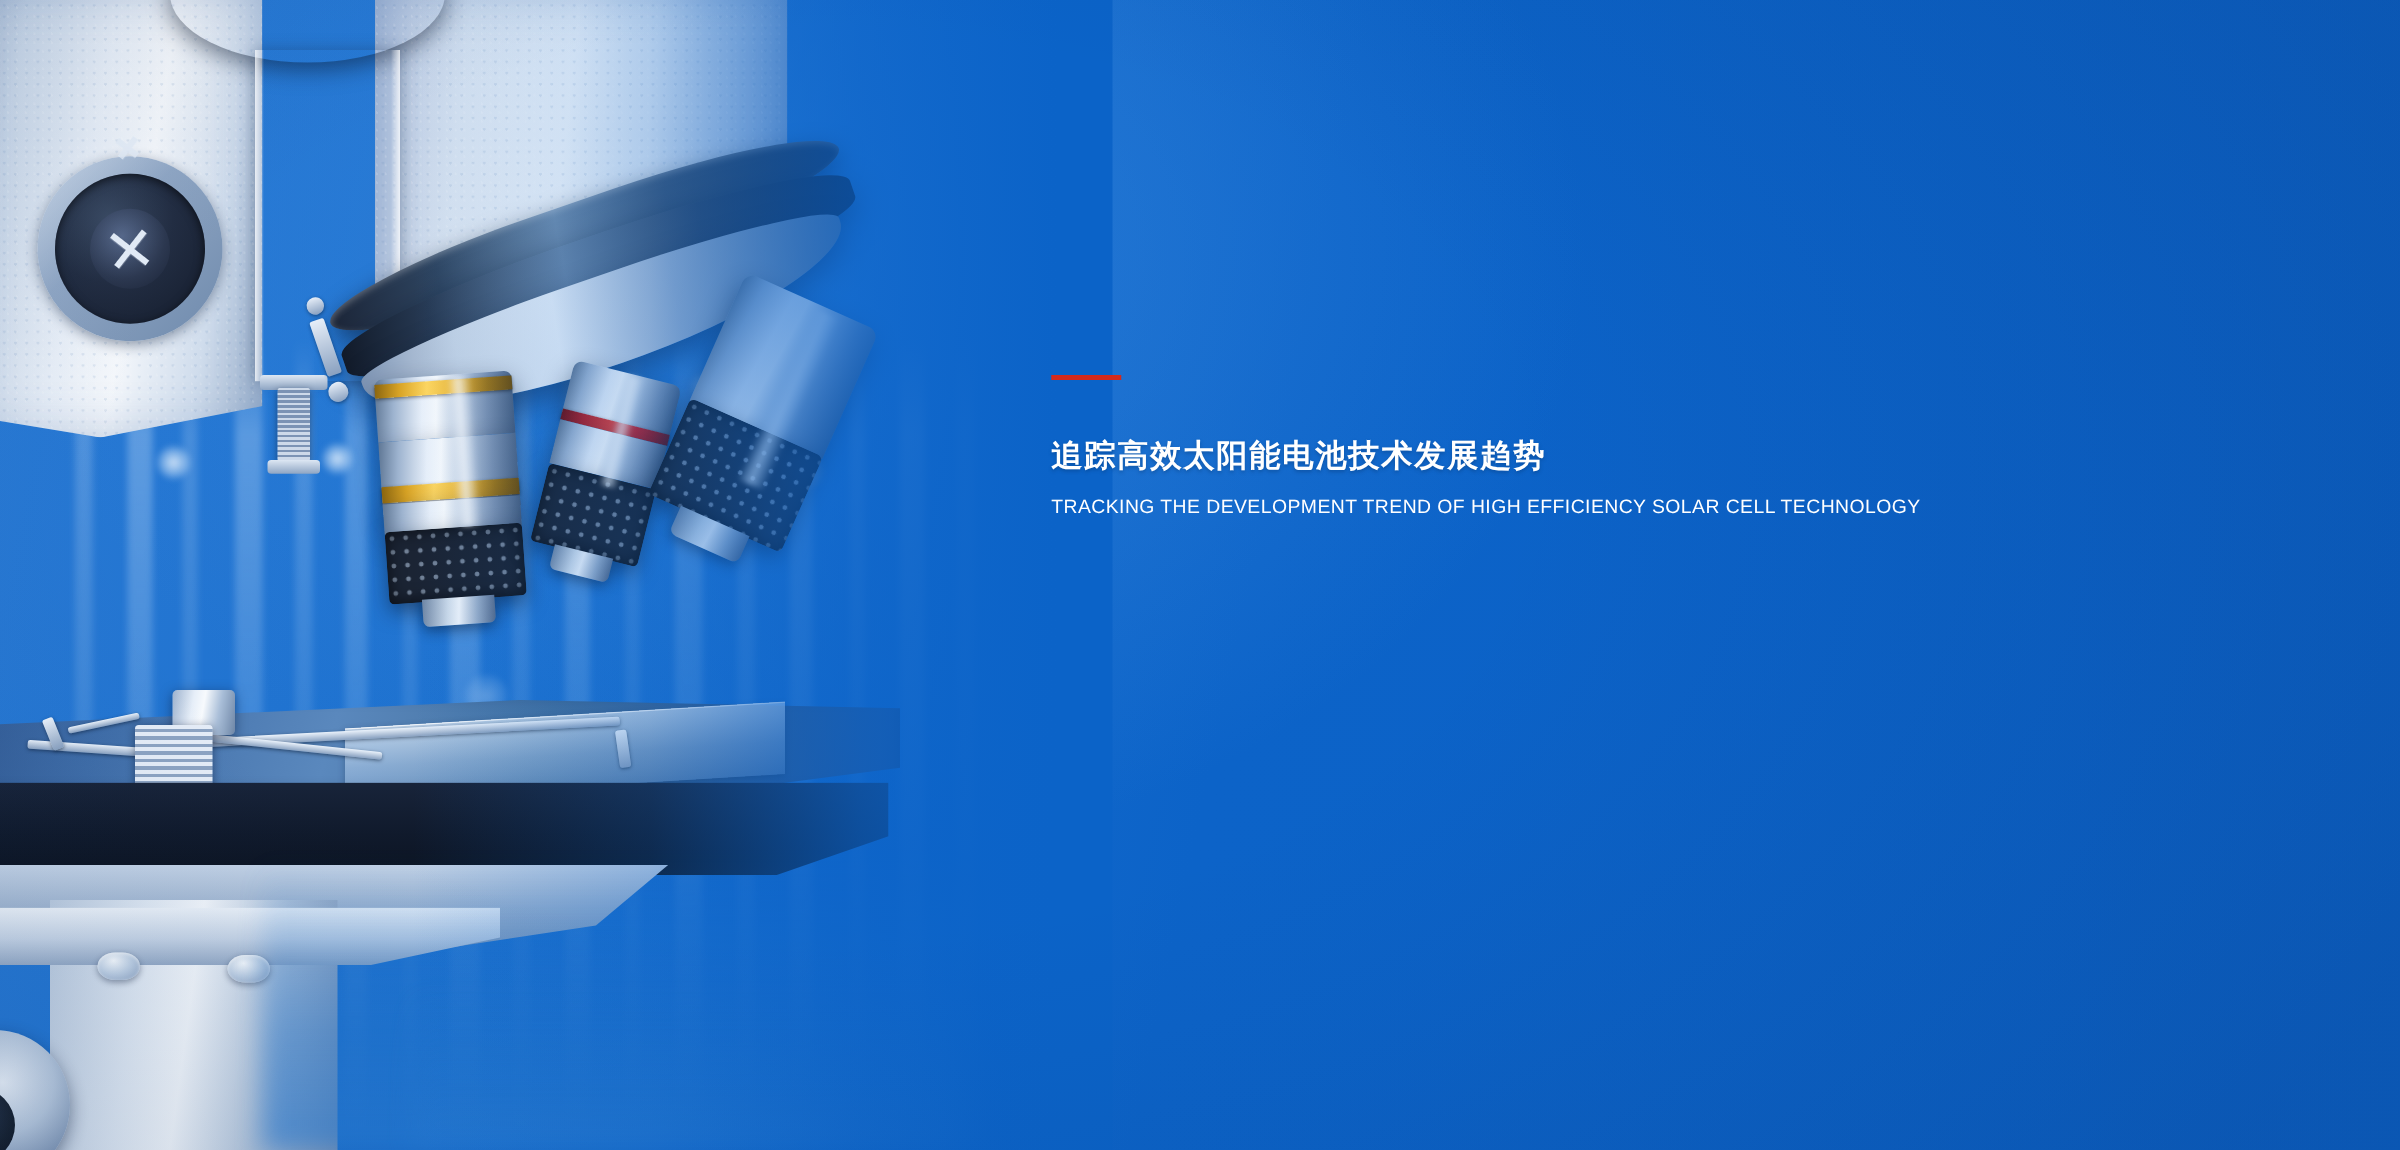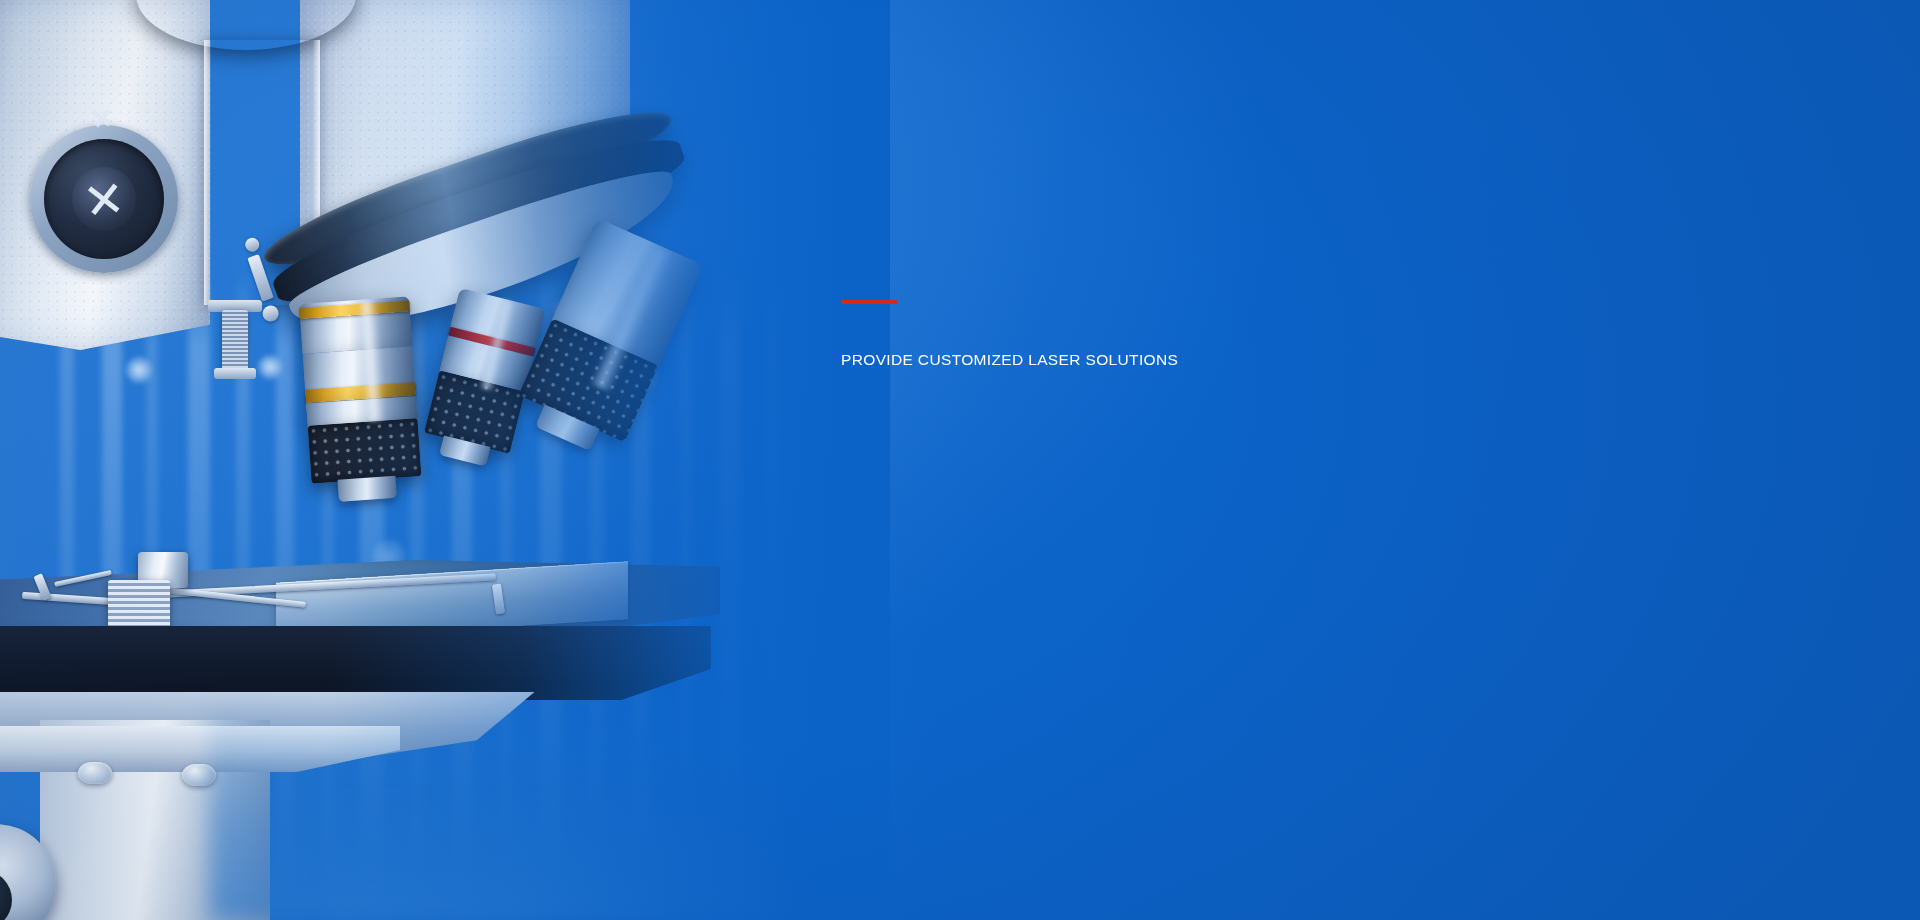--- a/index.html
+++ b/index.html
@@ -433,20 +433,21 @@
     <div class="haze" style="left:330px; top:790px; width:460px; height:130px; opacity:.8;"></div>
   </div>
 
   <div id="photo-fade"></div>
   <div id="vignette"></div>
 
   <div id="content">
 
     <div id="accent-rule"></div>
 
+    <div id="headline-sub">追踪高效太阳能电池技术发展趋势</div>
 
 
     <div>
-      <div class="eng-line">PROVIDE CUSTOMIZED LASER SOLUTIONS</div>
+      <div class="eng-line">TRACKING THE DEVELOPMENT TREND OF HIGH EFFICIENCY SOLAR CELL TECHNOLOGY</div>
     </div>
 
   </div>
 </div>
 
 </body></html>

